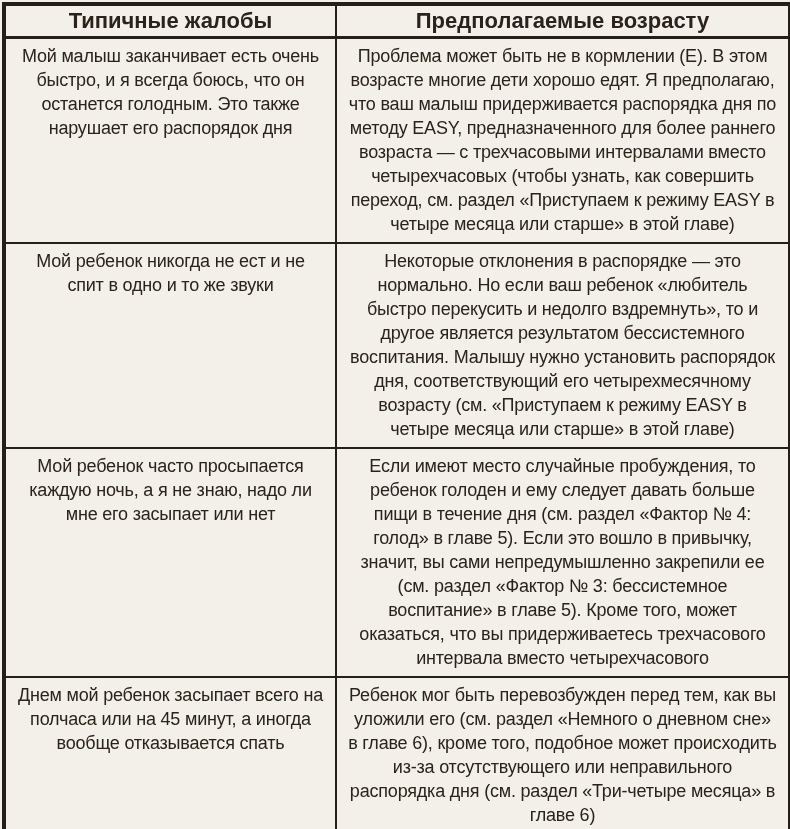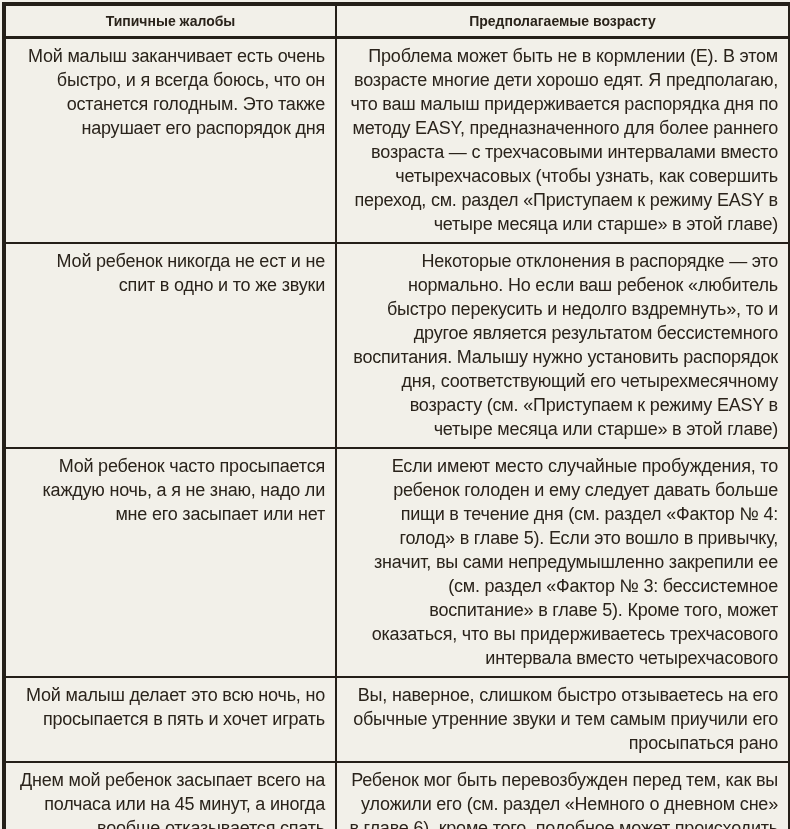--- a/index.html
+++ b/index.html
@@ -20,26 +20,26 @@
     width: 786px;
     margin: 2px;
     background: #f2f0e9;
   }
   table.complaints-table col.col-left  { width: 332px; }
   table.complaints-table col.col-right { width: 454px; }
   table.complaints-table th,
   table.complaints-table td {
     border: 2px solid #241f18;
     vertical-align: top;
-    text-align: right;
+    text-align: center;
   }
   table.complaints-table th {
     border-top-width: 4px;
     border-bottom-width: 3px;
-    font-size: 14px;
+    font-size: 22px;
     font-weight: bold;
     text-align: center;
     vertical-align: middle;
     height: 26px;
     padding: 2px 4px;
   }
   table.complaints-table th:first-child,
   table.complaints-table td:first-child { border-left-width: 4px; }
   table.complaints-table th:last-child,
   table.complaints-table td:last-child  { border-right-width: 4px; }
@@ -76,22 +76,18 @@
       <td>Проблема может быть не в кормлении (Е). В этом возрасте многие дети хорошо едят. Я предполагаю, что ваш малыш придерживается распорядка дня по методу EASY, предназначенного для более раннего возраста — с трехчасовыми интервалами вместо четырехчасовых (чтобы узнать, как совершить переход, см. раздел «Приступаем к режиму EASY в четыре месяца или старше» в этой главе)</td>
     </tr>
     <tr class="row-2">
       <td>Мой ребенок никогда не ест и не спит в одно и то же звуки</td>
       <td>Некоторые отклонения в распорядке — это нормально. Но если ваш ребенок «любитель быстро перекусить и недолго вздремнуть», то и другое является результатом бессистемного воспитания. Малышу нужно установить распорядок дня, соответствующий его четырехмесячному возрасту (см. «Приступаем к режиму EASY в четыре месяца или старше» в этой главе)</td>
     </tr>
     <tr class="row-3">
       <td>Мой ребенок часто просыпается каждую ночь, а я не знаю, надо ли мне его засыпает или нет</td>
       <td>Если имеют место случайные пробуждения, то ребенок голоден и ему следует давать больше пищи в течение дня (см. раздел «Фактор № 4: голод» в главе 5). Если это вошло в привычку, значит, вы сами непредумышленно закрепили ее (см. раздел «Фактор № 3: бессистемное воспитание» в главе 5). Кроме того, может оказаться, что вы придерживаетесь трехчасового интервала вместо четырехчасового</td>
     </tr>
-    <tr class="row-4">
-      <td>Мой малыш делает это всю ночь, но просыпается в пять и хочет играть</td>
-      <td>Вы, наверное, слишком быстро отзываетесь на его обычные утренние звуки и тем самым приучили его просыпаться рано</td>
-    </tr>
     <tr class="row-5">
       <td>Днем мой ребенок засыпает всего на полчаса или на 45 минут, а иногда вообще отказывается спать</td>
       <td>Ребенок мог быть перевозбужден перед тем, как вы уложили его (см. раздел «Немного о дневном сне» в главе 6), кроме того, подобное может происходить из-за отсутствующего или неправильного распорядка дня (см. раздел «Три-четыре месяца» в главе 6)</td>
     </tr>
   </tbody>
 </table>
 
 </body></html>

